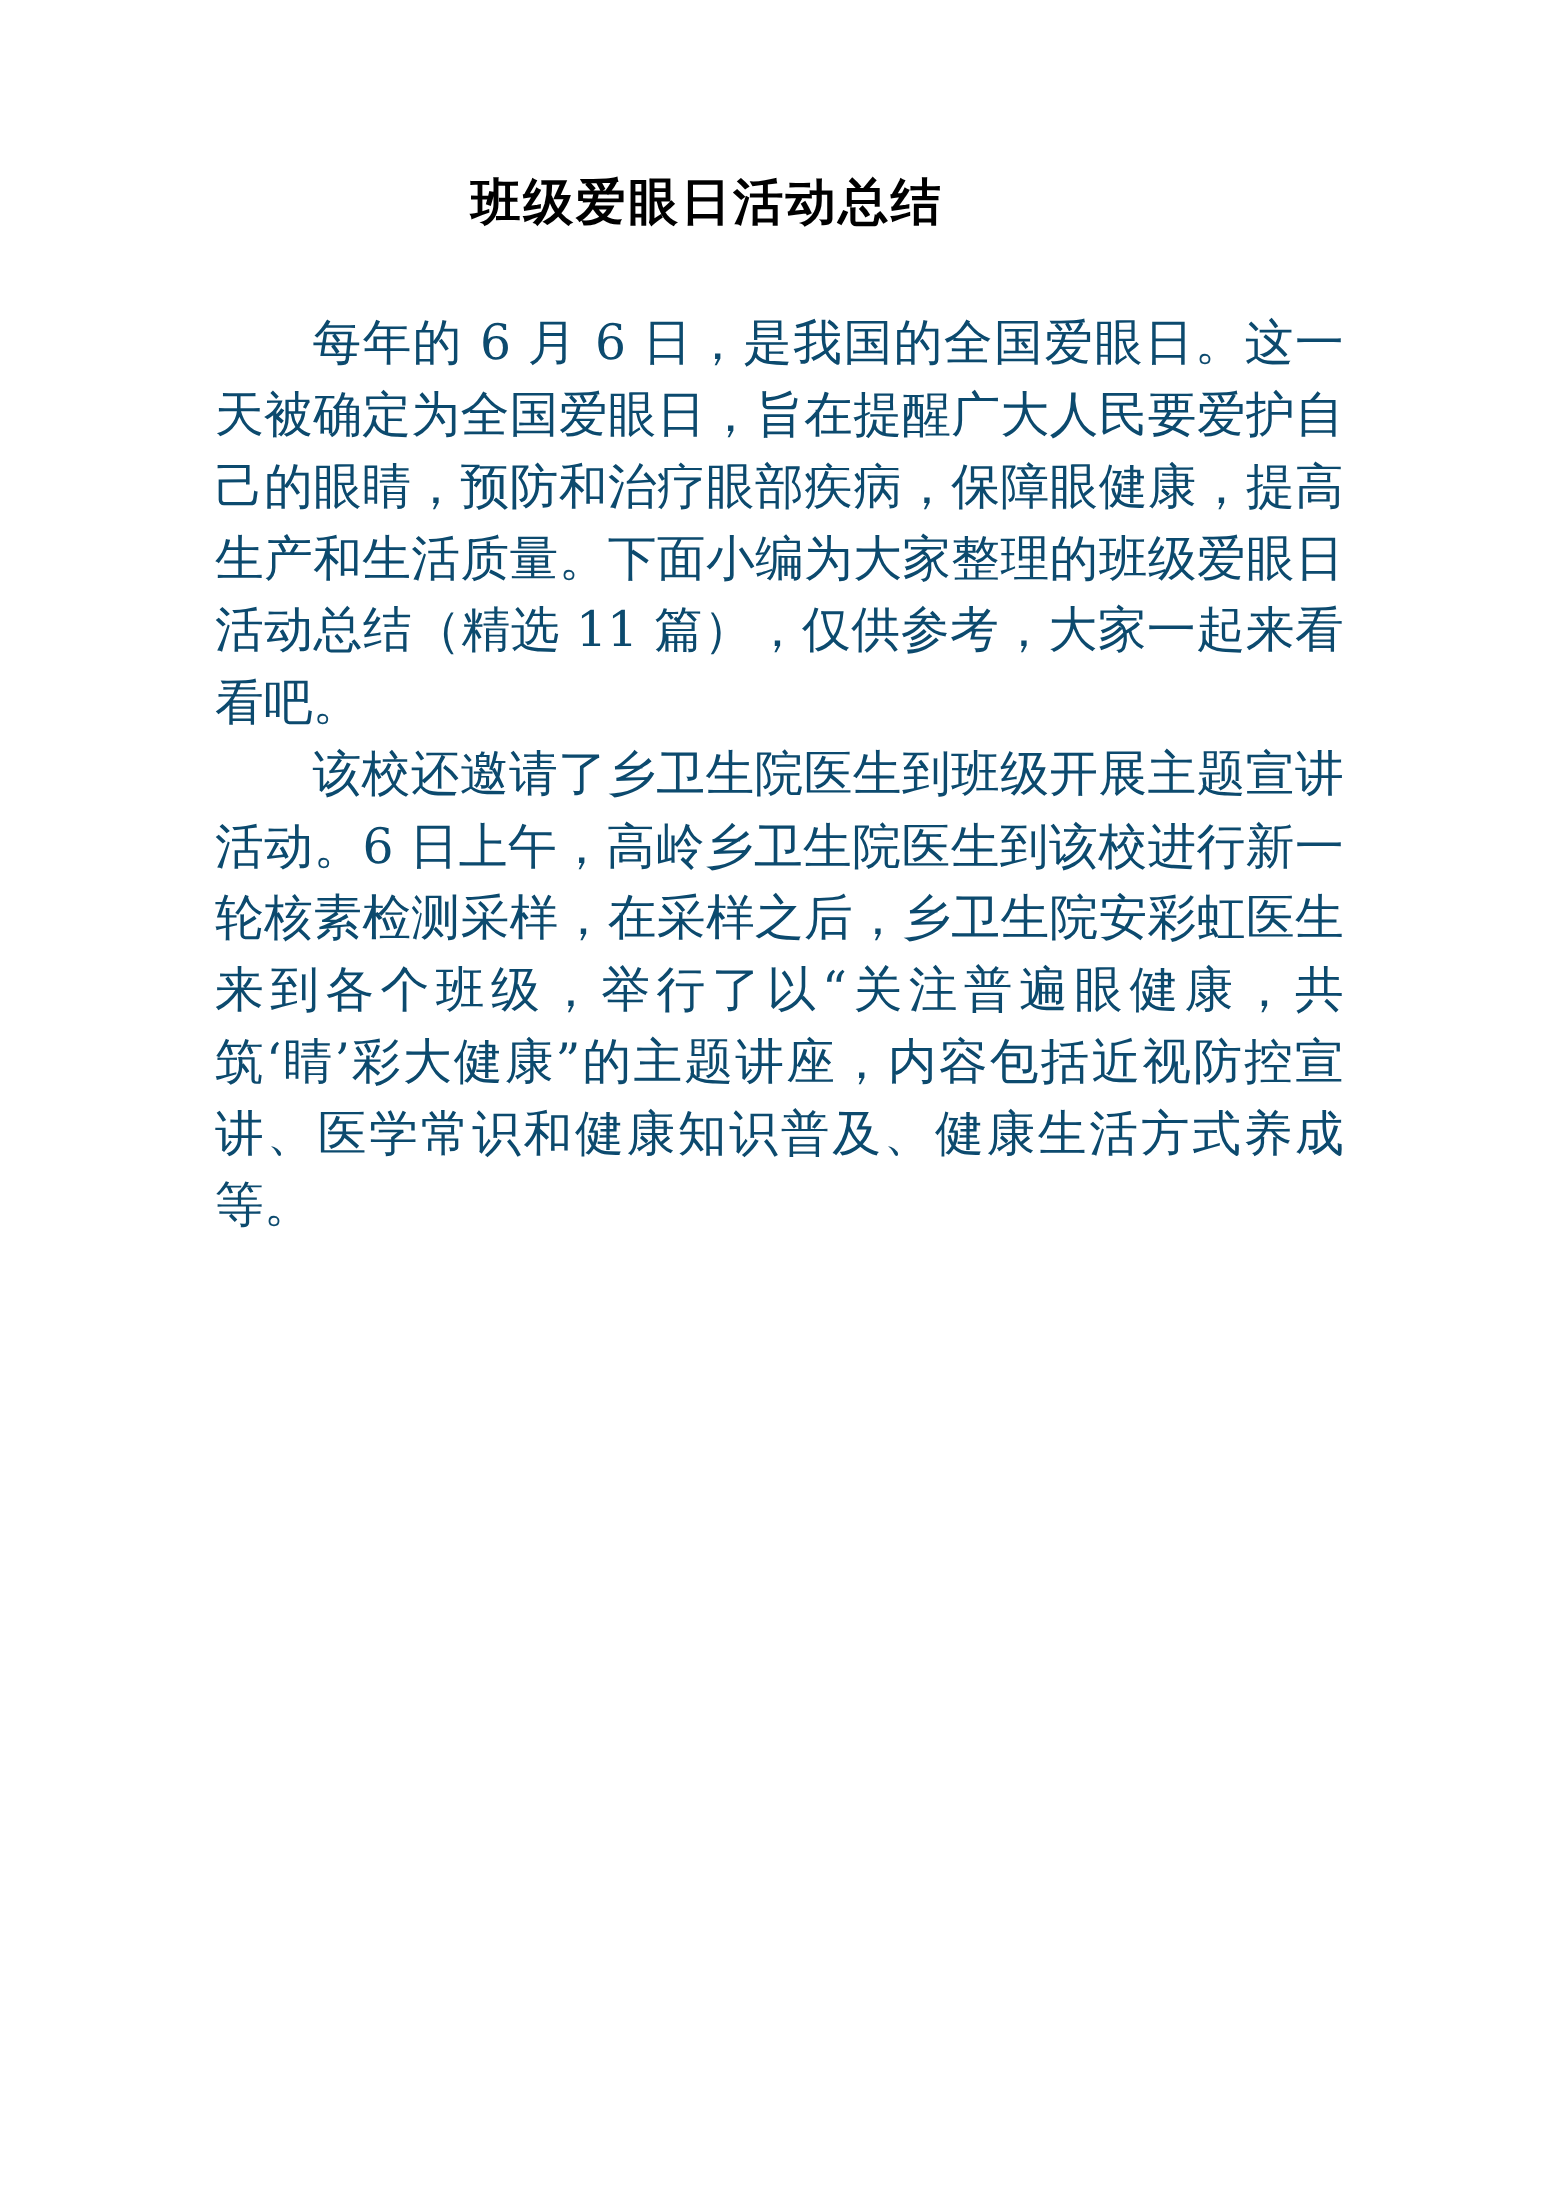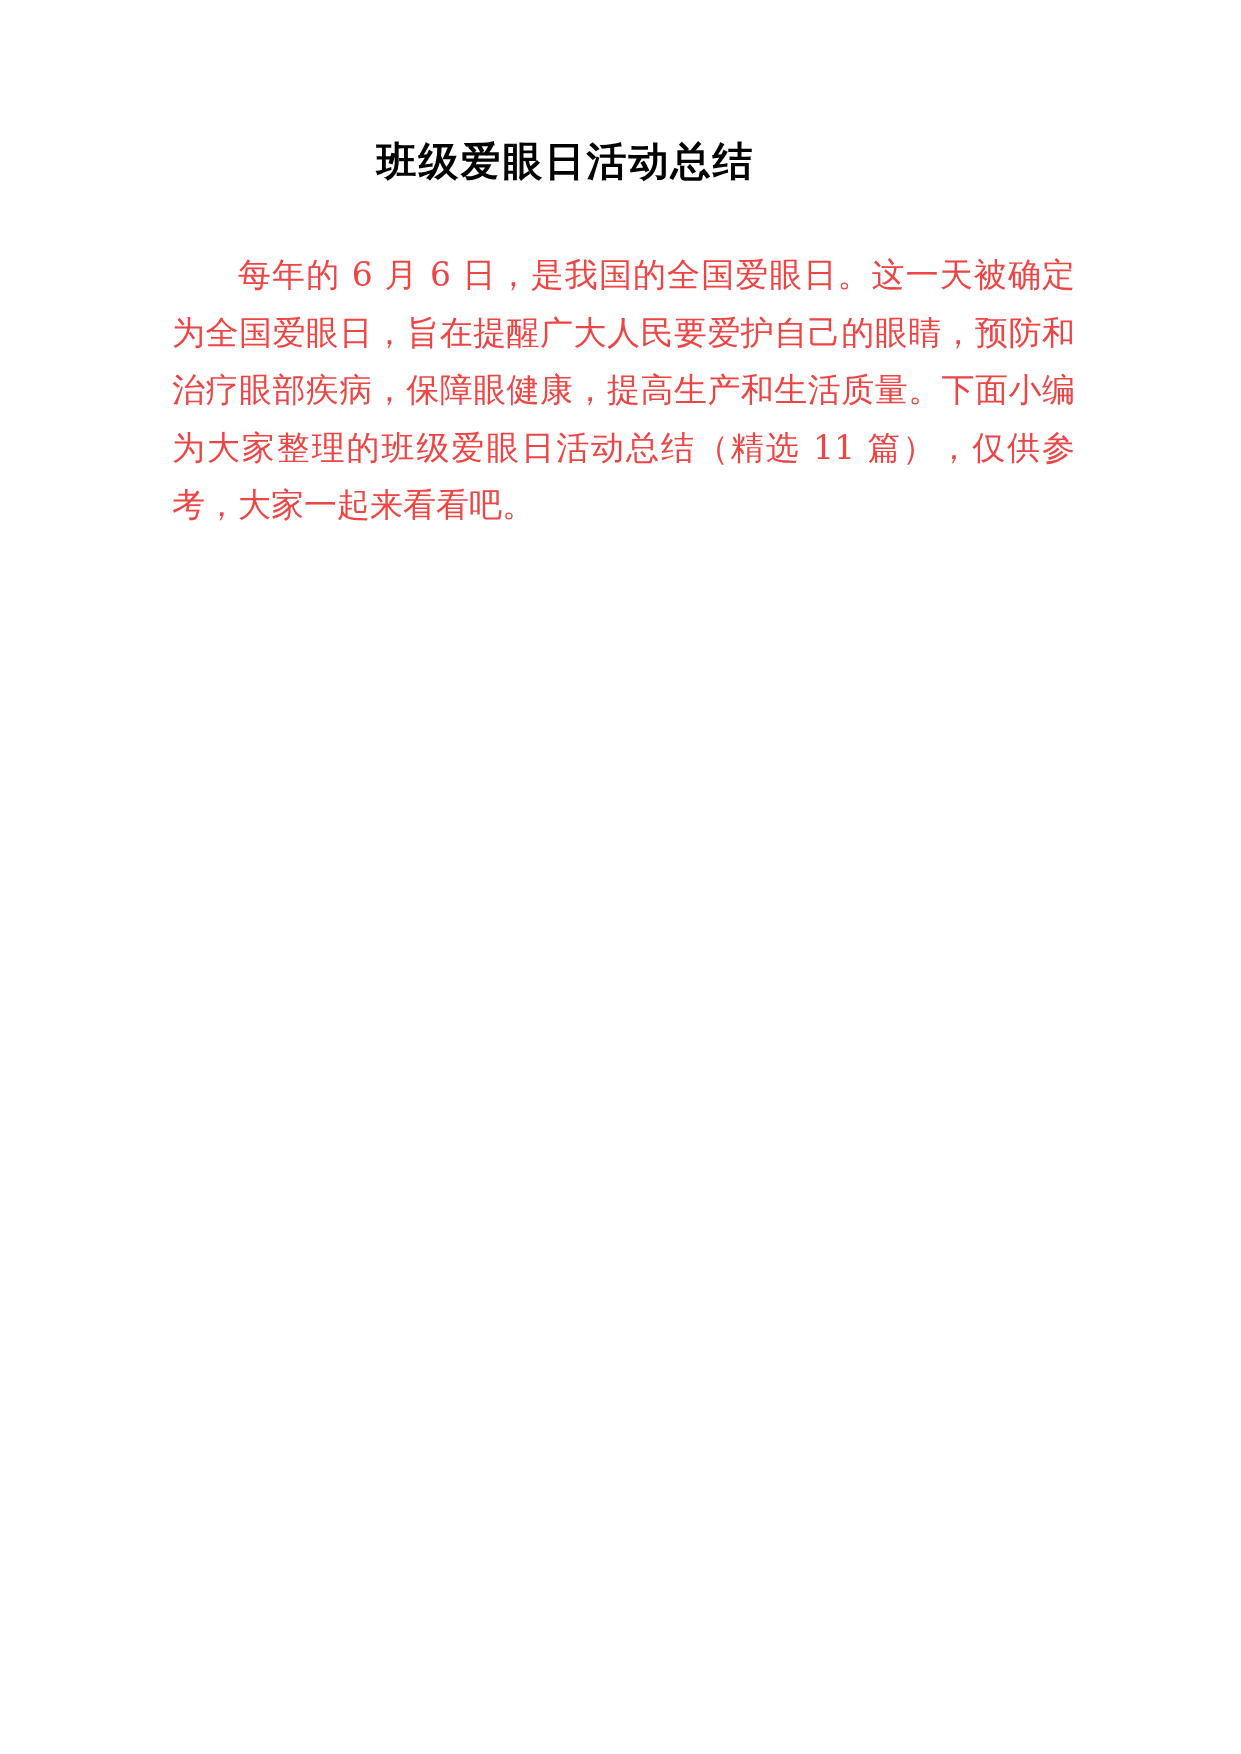--- a/index.html
+++ b/index.html
@@ -15,51 +15,52 @@
   .page {
     position: relative;
     width: 1241px;
     height: 1754px;
     background: #ffffff;
     box-sizing: border-box;
     padding: 136px 166px 0 172px;
     color: #000000;
   }
   .doc-title {
-    font-family: Liberation Serif, serif;
+    font-family: Liberation Sans, sans-serif;
     font-weight: 700;
     font-size: 40px;
     line-height: 1.3;
     color: #000000;
     text-align: center;
     letter-spacing: 2px;
     margin: 0 0 58px 0;
     transform: translateX(-58px);
     white-space: nowrap;
   }
   .doc-body {
     width: 100%;
   }
   .para {
     font-family: "DejaVu Serif", serif;
-    font-size: 33px;
+    font-size: 39px;
     line-height: 57.5px;
-    color: #ef4444;
+    color: #0c4a6e;
     margin: 0;
     text-align: justify;
     text-justify: inter-ideograph;
     text-indent: 2em;
     overflow-wrap: break-word;
   }
   .para.last {
     text-align-last: justify;
   }
 </style>
 </head>
 <body>
 
 <div class="page">
   <h1 class="doc-title">班级爱眼日活动总结</h1>
 
   <div class="doc-body">
     <p class="para">每年的 6 月 6 日，是我国的全国爱眼日。这一天被确定为全国爱眼日，旨在提醒广大人民要爱护自己的眼睛，预防和治疗眼部疾病，保障眼健康，提高生产和生活质量。下面小编为大家整理的班级爱眼日活动总结（精选 11 篇），仅供参考，大家一起来看看吧。</p>
+    <p class="para">该校还邀请了乡卫生院医生到班级开展主题宣讲活动。6 日上午，高岭乡卫生院医生到该校进行新一轮核素检测采样，在采样之后，乡卫生院安彩虹医生来到各个班级，举行了以“关注普遍眼健康，共筑‘睛’彩大健康”的主题讲座，内容包括近视防控宣讲、医学常识和健康知识普及、健康生活方式养成等。</p>
   </div>
 </div>
 
 </body></html>

